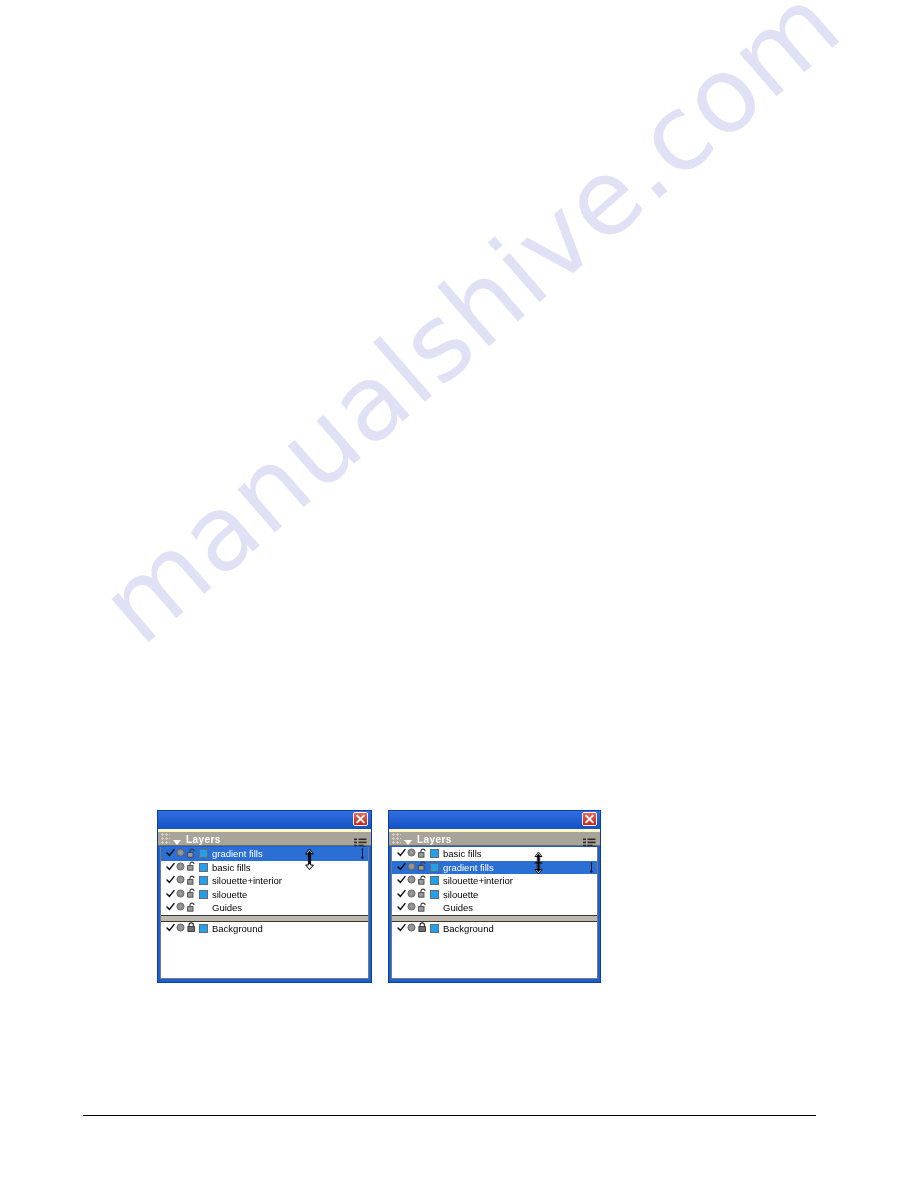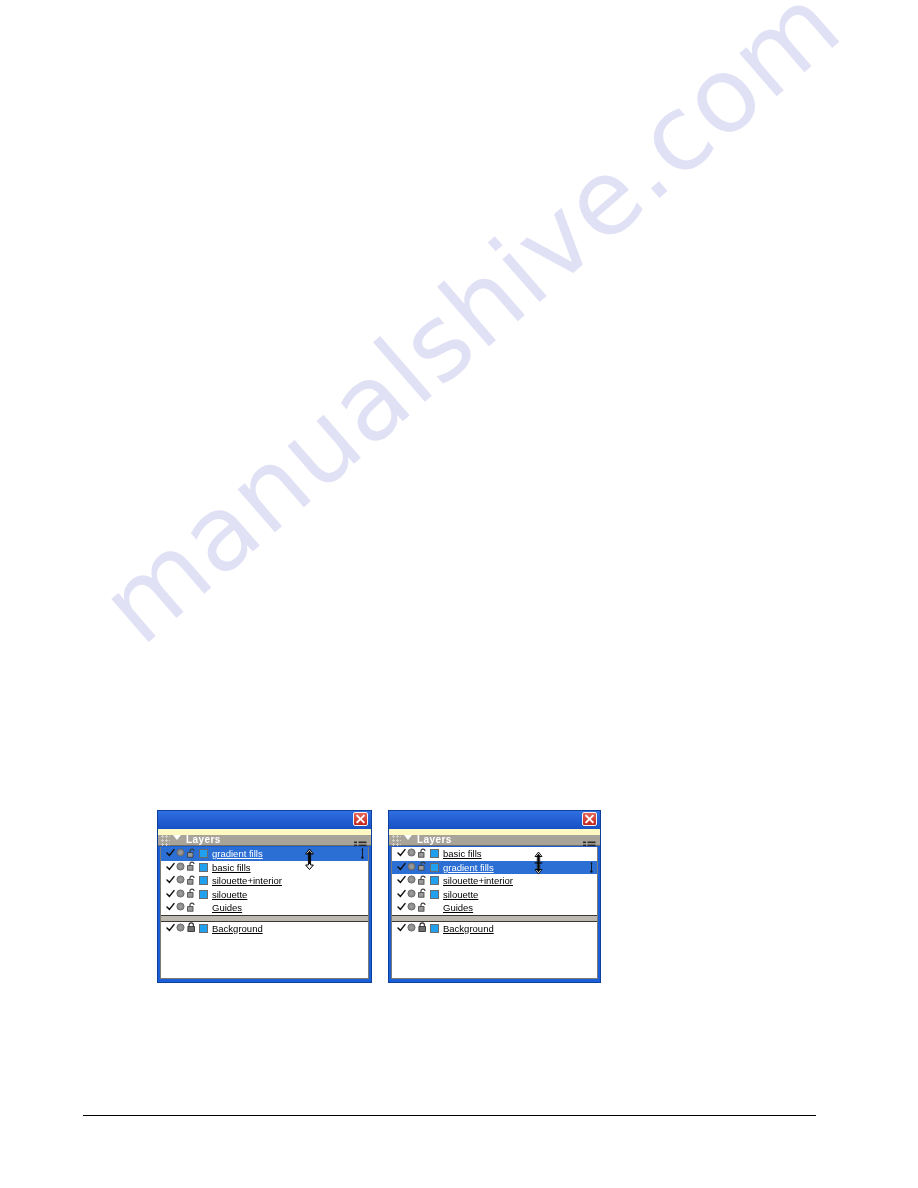--- a/index.html
+++ b/index.html
@@ -92,24 +92,24 @@
     background: #ffffff;
   }
   .close-btn .x1 { transform: rotate(45deg); }
   .close-btn .x2 { transform: rotate(-45deg); }
 
   
   .panel-header {
     position: relative;
     height: 17px;
     background: #a8a49a;
-    border-top: 6px solid #fef9c3;
+    border-top: 3px solid #fef9c3;
     border-bottom: 1px solid #6f6c64;
     display: flex;
-    align-items: flex-start;
+    align-items: flex-end;
     box-sizing: border-box;
   }
   .gripper {
     width: 9px;
     height: 12px;
     margin-left: 3px;
     background-image:
       radial-gradient(circle at 1.5px 1.5px, #d8d5cd 1px, transparent 1.2px),
       radial-gradient(circle at 5.5px 1.5px, #7b7870 1px, transparent 1.2px);
     background-size: 4px 4px;
@@ -162,21 +162,20 @@
 
   .layer-row {
     position: relative;
     height: 13.5px;
     display: flex;
     align-items: center;
     font-size: 9.5px;
     color: #000000;
     white-space: nowrap;
     cursor: pointer;
-    text-decoration: underline;
   }
   .layer-row.selected {
     background: #2b6fd4;
     color: #ffffff;
   }
   .layer-row .ico {
     flex: none;
     display: inline-block;
   }
   .ico-edit   { width: 10px; margin-left: 4px; text-align: center; }

